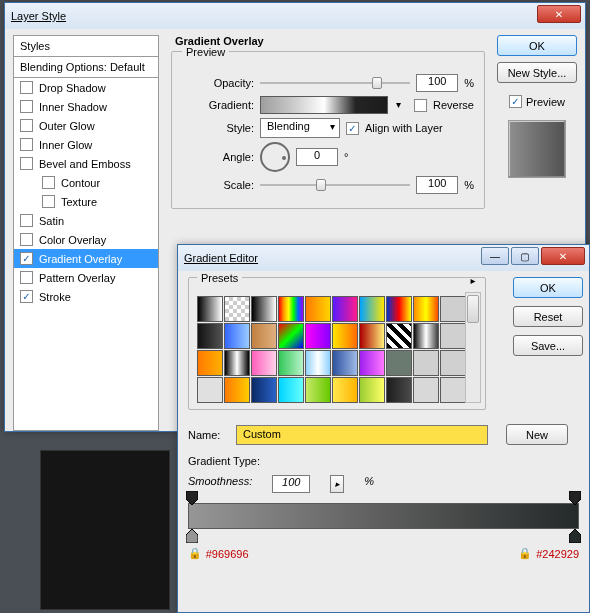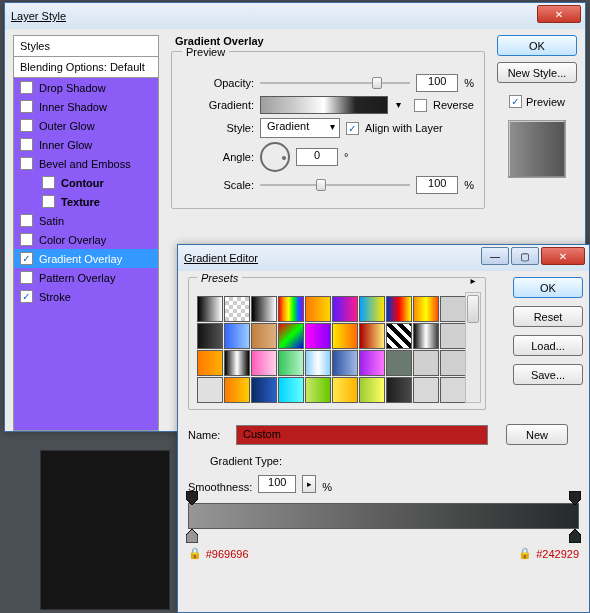--- a/index.html
+++ b/index.html
@@ -10,25 +10,25 @@
 .window { position: absolute; background: #ececec; border: 1px solid #3a6ea5; box-shadow: 0 0 8px rgba(0,0,0,.3); }
 .titlebar { height: 26px; background: linear-gradient(#eaf1fb, #d7e4f2); display: flex; align-items: center; padding: 0 6px; position: relative; }
 .titlebar .title { flex: 1; color: #000; text-decoration: underline; }
 .winbtns { position: absolute; right: 4px; top: 2px; display: flex; gap: 2px; }
 .winbtn { width: 28px; height: 18px; border: 1px solid #5a7fa0; border-radius: 2px; background: linear-gradient(#e6eefc,#c0d2ec); display:flex; align-items:center; justify-content:center; font-size:10px; }
 .winbtn.close { width: 44px; background: linear-gradient(#ea7a6f,#c83a2a); color:#fff; border-color:#8f2a1e; }
 
 
 #layerstyle { left: 4px; top: 2px; width: 582px; height: 430px; }
 .ls-body { display: flex; padding: 6px 0 0 8px; height: calc(100% - 26px); }
-.styles-panel { width: 155px; border: 1px solid #9a9a9a; background: #8b5cf6; margin-right: 12px; }
+.styles-panel { width: 155px; border: 1px solid #9a9a9a; background: #ffffff; margin-right: 12px; }
 .styles-header { padding: 4px 6px; border-bottom: 1px solid #9a9a9a; background:#fff; }
 .styles-sub { padding: 4px 6px; border-bottom: 1px solid #9a9a9a; background:#fff; }
 .style-item { display:flex; align-items:center; gap:6px; padding:3px 6px; cursor:default; }
-.style-item.indent { padding-left: 28px; font-weight: bold; }
+.style-item.indent { padding-left: 28px; }
 .style-item.selected { background:#3399ff; color:#fff; }
 .chk { width:13px; height:13px; border:1px solid #888; background:#fff; display:inline-flex; align-items:center; justify-content:center; font-size:10px; color:#1a63b5; }
 .chk.checked::before { content:"✓"; }
 .right-col { position:absolute; right:8px; top:32px; width:80px; display:flex; flex-direction:column; gap:6px; }
 .btn { height:21px; border:1px solid #707070; border-radius:3px; background:linear-gradient(#fdfdfd,#e3e3e3); display:flex; align-items:center; justify-content:center; cursor:default; }
 .btn.primary { border-color:#2d7fd1; background:linear-gradient(#f3fbff,#c2e4ff); }
 .prevrow { display:flex; align-items:center; gap:4px; margin-top:6px; justify-content:center; }
 .swatch { width:58px; height:58px; border:1px solid #9a9a9a; margin:6px auto 0; background:linear-gradient(to right,#8f8f8f,#6f6f6f,#525252); box-shadow: inset -1px -1px 0 #888, inset 1px 1px 0 #ccc; }
 
 
@@ -48,29 +48,29 @@
 .gradbar { width:128px; height:18px; border:1px solid #5a5a5a; background:linear-gradient(to right,#9e9e9e,#c9c9c9,#ffffff,#242424,#1b1b1b); position:relative; }
 .gradbar::after { content:"▾"; position:absolute; right:-14px; top:2px; font-size:10px; }
 .anglewidget { width:30px; height:30px; border:2px solid #6b6b6b; border-radius:50%; position:relative; display:inline-block; }
 .anglewidget .dot { width:4px; height:4px; background:#6b6b6b; border-radius:50%; position:absolute; right:2px; top:12px; }
 
 
 #gradeditor { left:177px; top:244px; width:413px; height:369px; }
 .ge-body { padding:6px 10px; position:relative; height:calc(100% - 26px); }
 .ge-right { position:absolute; right:6px; top:6px; width:70px; display:flex; flex-direction:column; gap:8px; }
 .presets-field { border:1px solid #b5b5b5; border-radius:2px; padding:6px 6px 6px 8px; width:298px; position:relative; }
-.presets-field .legend { top:-12px;font-style:italic; }
+.presets-field .legend { top:-12px; }
 .preset-menu { position:absolute; right:4px; top:-6px; width:16px; height:16px; border-radius:50%; display:flex; align-items:center; justify-content:center; font-size:10px; }
 .preset-grid { display:grid; grid-template-columns: repeat(10, 26px); grid-auto-rows:26px; gap:1px; width:270px; }
 .preset { border:1px solid #5a5a5a; }
 .scroll { position:absolute; right:4px; top:14px; bottom:6px; width:16px; background:#e9e9e9; border:1px solid #bdbdbd; }
 .scroll .sthumb { position:absolute; left:1px; right:1px; top:2px; height:28px; background:linear-gradient(#f6f6f6,#d6d6d6); border:1px solid #a5a5a5; border-radius:2px; }
 .field-row { display:flex; align-items:center; gap:8px; margin:14px 0 4px; }
-.textin { height:20px; border:1px solid #7a7a7a; background:#b91c1c; padding:2px 6px; }
-.smooth-row { display:flex; align-items:flex-end; gap:6px; margin:8px 0 10px; }
+.textin { height:20px; border:1px solid #7a7a7a; background:#fde047; padding:2px 6px; }
+.smooth-row { display:flex; align-items:flex-start; gap:20px; margin:8px 0 10px;font-style:italic; }
 .numsmall { width:38px; height:18px; border:1px solid #7a7a7a; background:#fff; text-align:center; }
 .step { width:14px; height:18px; border:1px solid #7a7a7a; background:linear-gradient(#fdfdfd,#e3e3e3); display:flex; align-items:center; justify-content:center; font-size:9px; }
 .grad-edit { position:relative; margin-top:2px; }
 .grad-bar-big { height:26px; border:1px solid #5a5a5a; background:linear-gradient(to right,#969696,#5d5d5d,#242929); }
 .stop { position:absolute; width:12px; height:14px; }
 .stop svg { width:12px; height:14px; }
 .color-row { display:flex; justify-content:space-between; margin-top:6px; }
 .colortag { display:flex; align-items:center; gap:4px; color:#c20000; font-size:12px; }
 .lock { color:#777; }
 </style>
@@ -161,21 +161,21 @@
         <div class="row">
           <span class="lbl">Gradient:</span>
           <div class="gradbar"></div>
           <span style="width:14px"></span>
           <span class="chk"></span>
           <span>Reverse</span>
         </div>
 
         <div class="row">
           <span class="lbl">Style:</span>
-          <div class="select" style="width:80px"><span>Gradient</span></div>
+          <div class="select" style="width:80px"><span>Blending</span></div>
           <span class="chk checked"></span>
           <span>Align with Layer</span>
         </div>
 
         <div class="row">
           <span class="lbl">Angle:</span>
           <span class="anglewidget">
               <span class="dot"></span>
             </span>
           <div class="numbox">0</div>
@@ -262,32 +262,31 @@
           <div class="preset" style="background: rgb(216, 216, 216);"></div>
         </div>
       <div class="scroll">
           <div class="sthumb"></div>
         </div>
     </div>
 
     <div class="ge-right">
       <div class="btn primary">OK</div>
       <div class="btn">Reset</div>
-      <div class="btn">Load...</div>
       <div class="btn">Save...</div>
     </div>
 
     <div class="field-row">
       <span style="width:40px">Name:</span>
       <div class="textin" style="width:252px">Custom</div>
       <div class="btn" style="width:62px;margin-left:10px">New</div>
     </div>
 
     <div class="field-row" style="margin-top:10px">
-      <span style="width:94px;text-align:right">Gradient Type:</span>
+      <span style="width:94px;text-align:left">Gradient Type:</span>
     </div>
 
     <div class="smooth-row">
       <span>Smoothness:</span>
       <div class="numsmall">100</div>
       <div class="step">▸</div>
       <span>%</span>
     </div>
 
     <div class="grad-edit">

